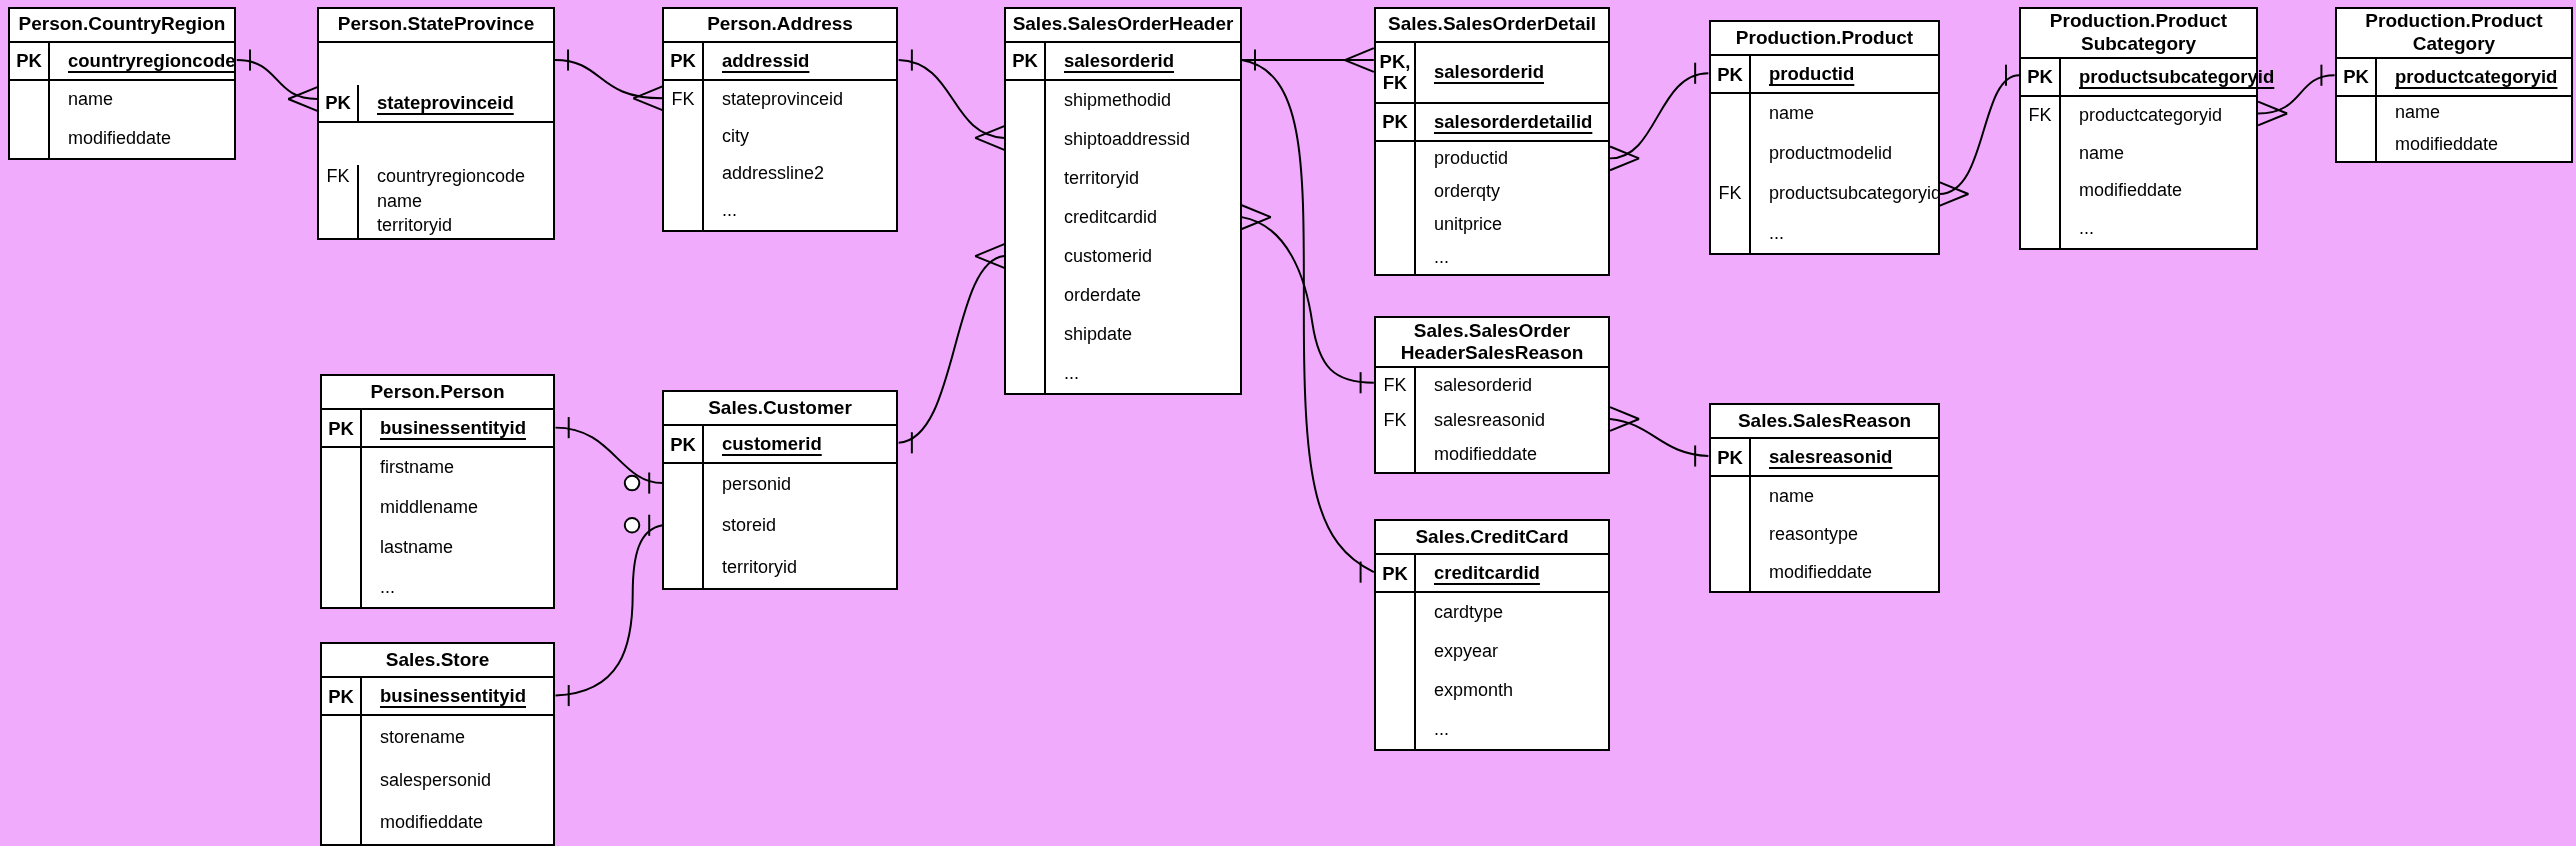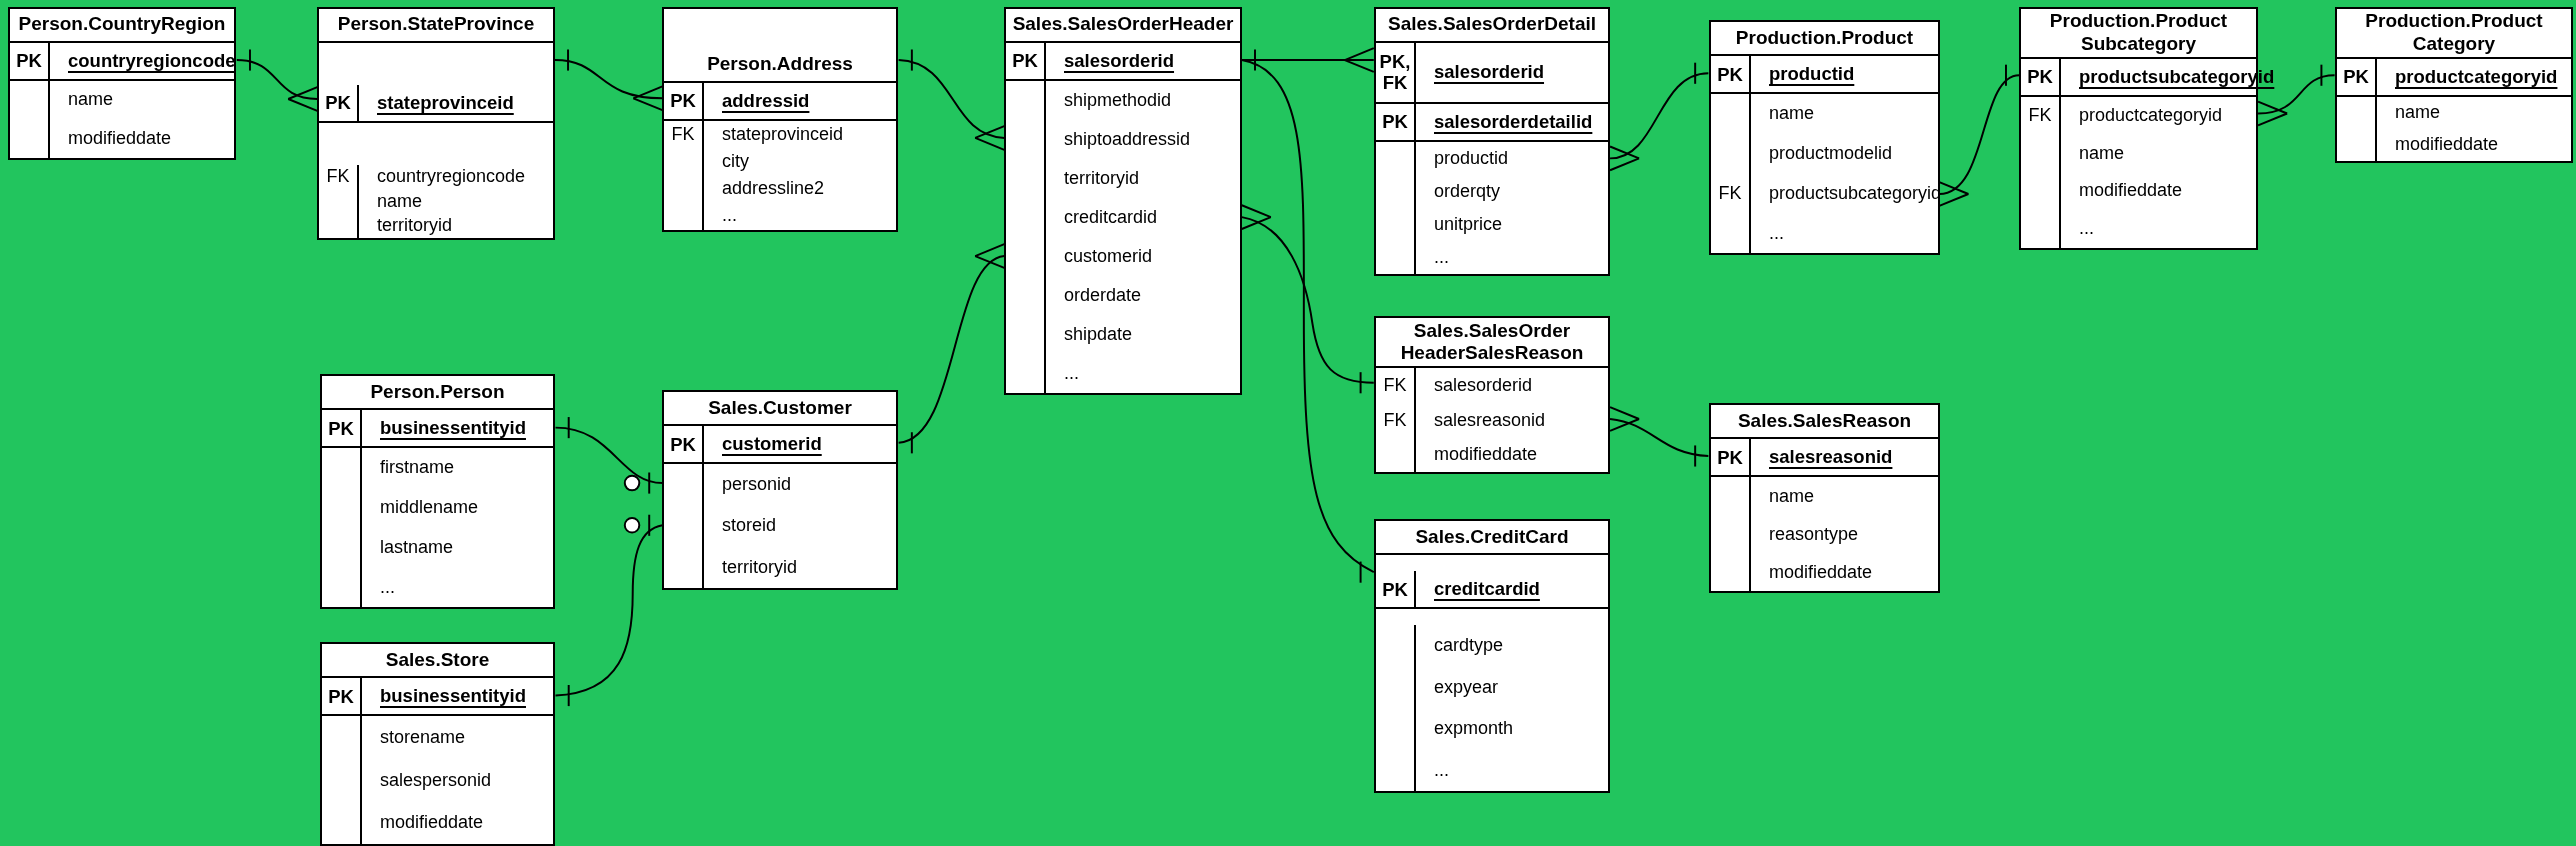--- a/index.html
+++ b/index.html
@@ -1,17 +1,17 @@
 <!DOCTYPE html>
 <html style="font-size:10.6px"><head>
 <meta charset="utf-8">
 <style>
   html,body { margin:0; padding:0; background:#ffffff; }
   #stage {
-    position:relative; width:2576px; height:846px; background:#22c55e;
+    position:relative; width:2576px; height:846px; background:#f0abfc;
     font-family:"Liberation Sans", sans-serif; color:#000;
     overflow:hidden;
   }
   #connector-layer { position:absolute; left:0; top:0; width:2576px; height:846px; }
   .tbl {
     position:absolute; background:#ffffff; border:2px solid #000000;
     display:flex; flex-direction:column; box-sizing:border-box;
   }
   .tbl .title {
     border-bottom:2px solid #000; display:flex; flex-direction:column;
@@ -186,21 +186,21 @@
             <div class="kc2"></div>
             <div class="fname2">name</div>
           </div>
           <div class="brow">
             <div class="kc2"></div>
             <div class="fname2">territoryid</div>
           </div>
         </div>
       </div>
       <div class="tbl" style="left: 662px; top: 6.6px; width: 236px; height: 225px;">
-        <div class="title" style="height: 32px; margin-top: 40px;">
+        <div class="title" style="height: 32px;">
           <div>Person.Address</div>
         </div>
         <div class="krow" style="height: 36px;">
           <div class="kc">PK</div>
           <div class="fname u">addressid</div>
         </div>
         <div class="bodysec">
           <div class="brow">
             <div class="kc2">FK</div>
             <div class="fname2">stateprovinceid</div>
@@ -478,21 +478,21 @@
           <div class="brow">
             <div class="kc2"></div>
             <div class="fname2">salespersonid</div>
           </div>
           <div class="brow">
             <div class="kc2"></div>
             <div class="fname2">modifieddate</div>
           </div>
         </div>
       </div>
-      <div class="tbl" style="left: 1374px; top: 519px; width: 236px; height: 274px; gap: 16px;">
+      <div class="tbl" style="left: 1374px; top: 519px; width: 236px; height: 232px;">
         <div class="title" style="height: 32px;">
           <div>Sales.CreditCard</div>
         </div>
         <div class="krow" style="height: 36px;">
           <div class="kc">PK</div>
           <div class="fname u">creditcardid</div>
         </div>
         <div class="bodysec">
           <div class="brow">
             <div class="kc2"></div>

